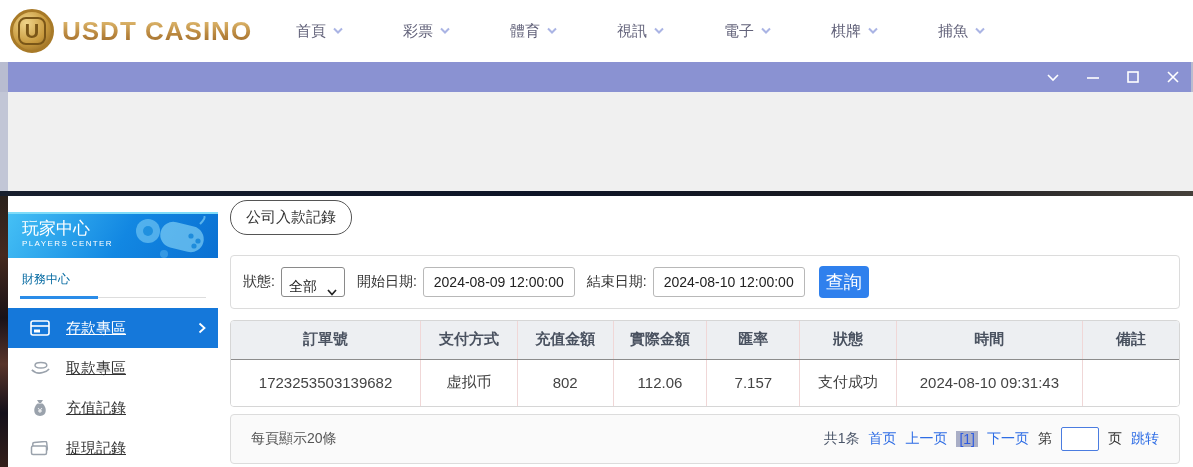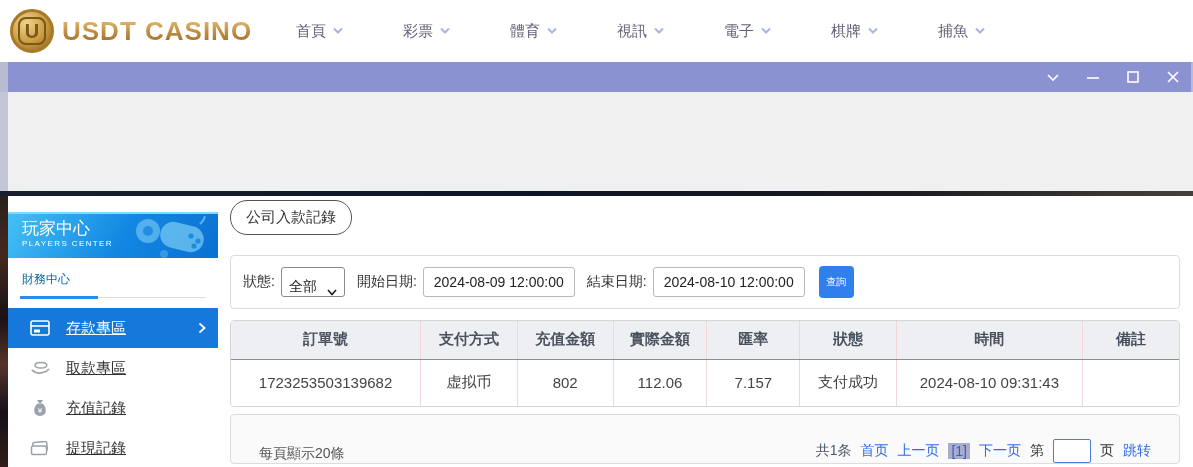--- a/index.html
+++ b/index.html
@@ -63,36 +63,36 @@
 
   .filter-box { margin-top:20px; height:54px; border:1px solid #dcdcdc; border-radius:4px;
     display:flex; align-items:center; padding-left:12px; }
   .f-label { font-size:14px; color:#333; margin-right:6px; }
   .f-select { width:64px; height:30px; border:1px solid #8a8a8a; border-radius:3px;
     display:flex; align-items:flex-end; justify-content:space-between; padding:0 7px;
     font-size:14px; color:#222; margin-right:12px; cursor:pointer; background:#fff; }
   .f-input { width:152px; height:30px; border:1px solid #b8b8b8; border-radius:3px;
     text-align:center; font-size:14px; color:#222; margin-right:12px;
     font-family:"Liberation Sans","DejaVu Sans",sans-serif; }
-  .search-btn { width:35px; height:32px; background:#2f80ed; color:#fff; border:none;
-    border-radius:4px; font-size:10px; margin-left:2px; cursor:pointer;
+  .search-btn { width:50px; height:32px; background:#2f80ed; color:#fff; border:none;
+    border-radius:4px; font-size:18px; margin-left:2px; cursor:pointer;
     font-family:"Liberation Sans","DejaVu Sans",sans-serif; }
 
   .table-box { margin-top:11px; border:1px solid #d6d6d6; border-radius:4px; overflow:hidden; }
   table { width:100%; border-collapse:collapse; }
   thead th { background:#edeff2; height:38px; font-size:15px; color:#4a5260; font-weight:bold;
     border-bottom:1px solid #8c8c8c; border-left:1px solid #f0d7d7; }
   thead th:first-child { border-left:none; }
   tbody td { height:47px; font-size:15px; color:#444; text-align:center;
     border-left:1px solid #f0d7d7; background:#fff; }
   tbody td:first-child { border-left:none; }
 
   .footer-box { margin-top:7px; height:50px; background:#fafafa; border:1px solid #dcdcdc;
-    border-radius:4px; display:flex; align-items:flex-end; justify-content:space-between;
-    padding:0 28px; font-size:14px; color:#555; }
+    border-radius:4px; display:flex; align-items:center; justify-content:space-between;
+    padding:0 20px; font-size:14px; color:#555; }
   .pagination { display:flex; align-items:center; gap:9px; }
   .pg-total { color:#4a5568; }
   .pg-link { color:#2e6de5; cursor:pointer; }
   .pg-current { background:#a9aec6; color:#2e5be0; padding:0 3px; }
   .pg-label { color:#333; }
   .pg-input { width:38px; height:24px; border:1px solid #4a7ce0; border-radius:2px; background:#fff; }
 </style>
 </head>
 <body>
 

